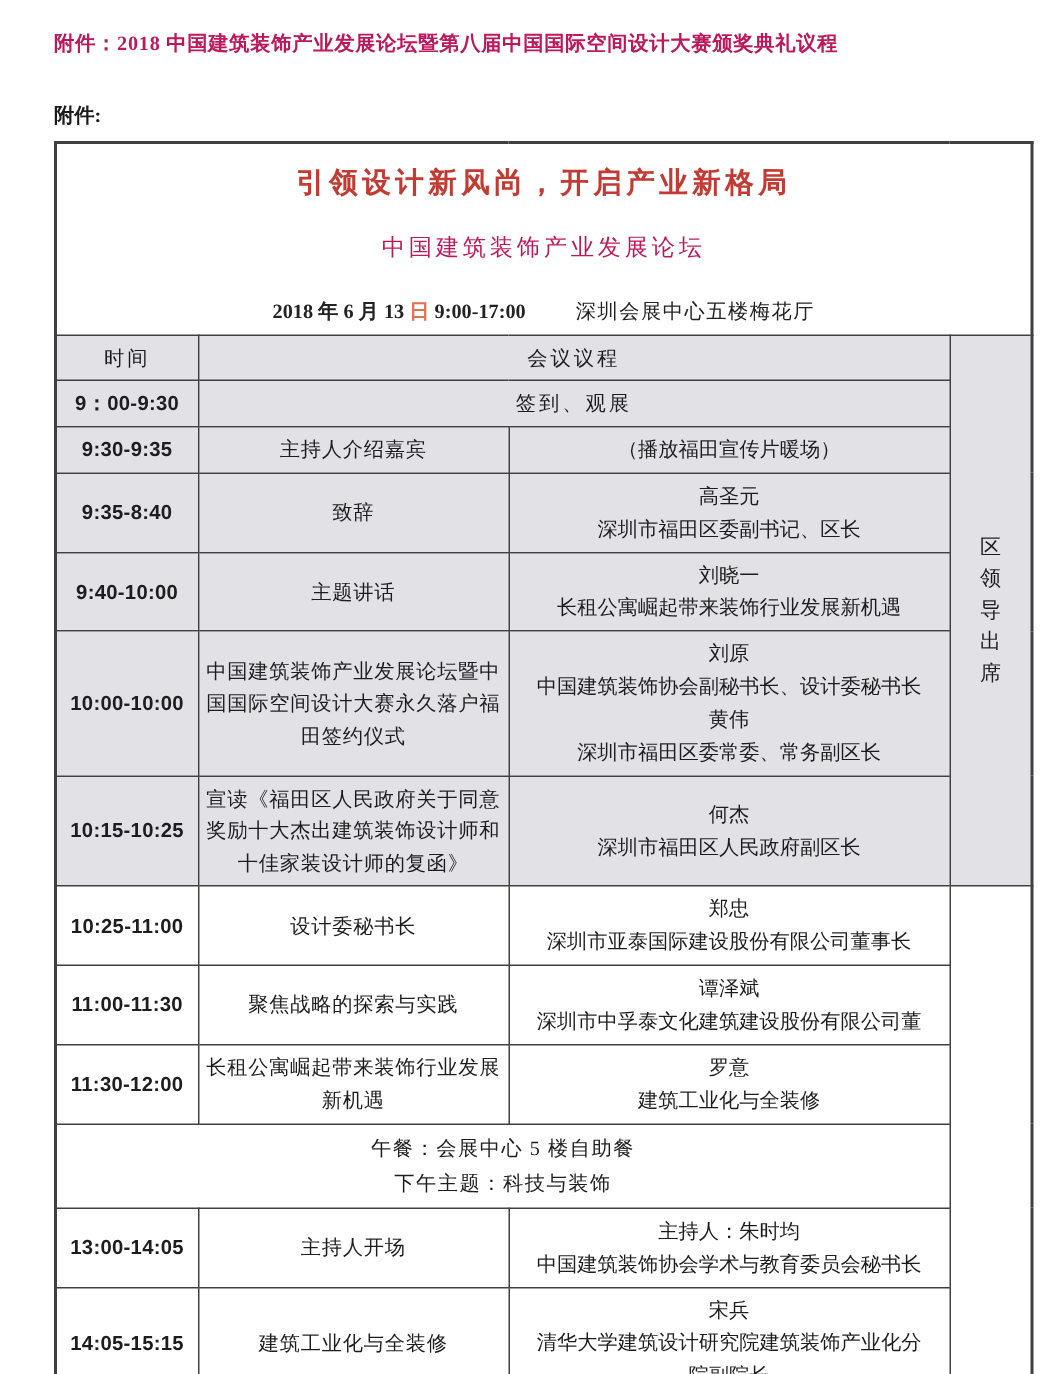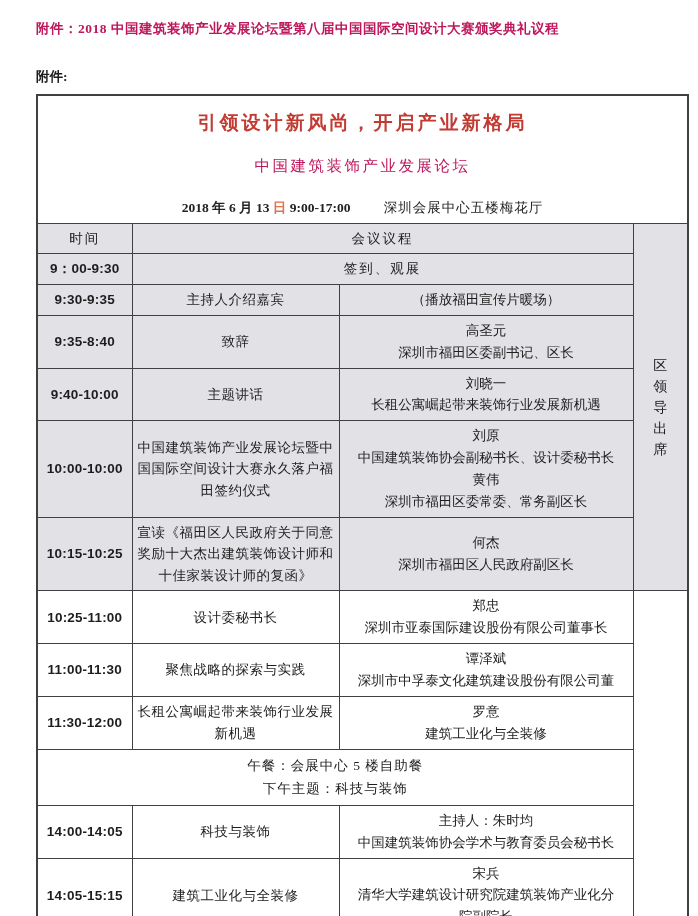--- a/index.html
+++ b/index.html
@@ -154,22 +154,22 @@
             <div>建筑工业化与全装修</div>
           </td>
         </tr>
         <tr>
           <td colspan="3" class="notice-cell">
             <div>午餐：会展中心 5 楼自助餐</div>
             <div>下午主题：科技与装饰</div>
           </td>
         </tr>
         <tr>
-          <td class="time-cell">14:00-14:05</td>
-          <td class="topic-cell">科技与装饰</td>
+          <td class="time-cell">13:00-14:05</td>
+          <td class="topic-cell">主持人开场</td>
           <td class="speaker-cell">
             <div>主持人：朱时均</div>
             <div>中国建筑装饰协会学术与教育委员会秘书长</div>
           </td>
         </tr>
         <tr>
           <td class="time-cell">14:05-15:15</td>
           <td class="topic-cell">建筑工业化与全装修</td>
           <td class="speaker-cell">
             <div>宋兵</div>

